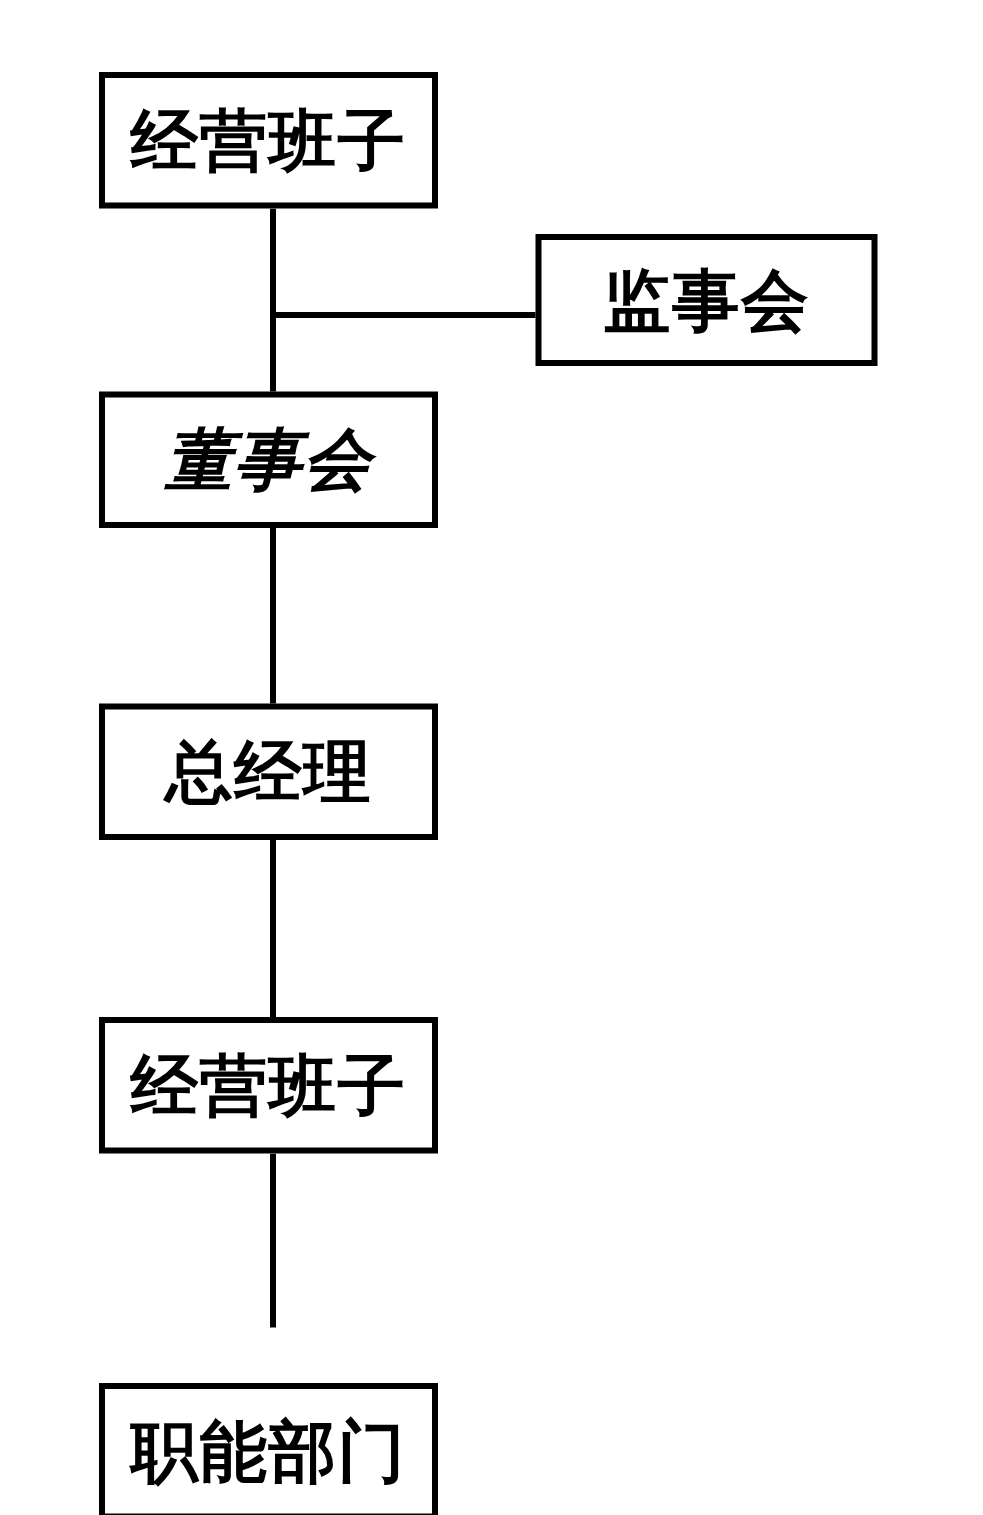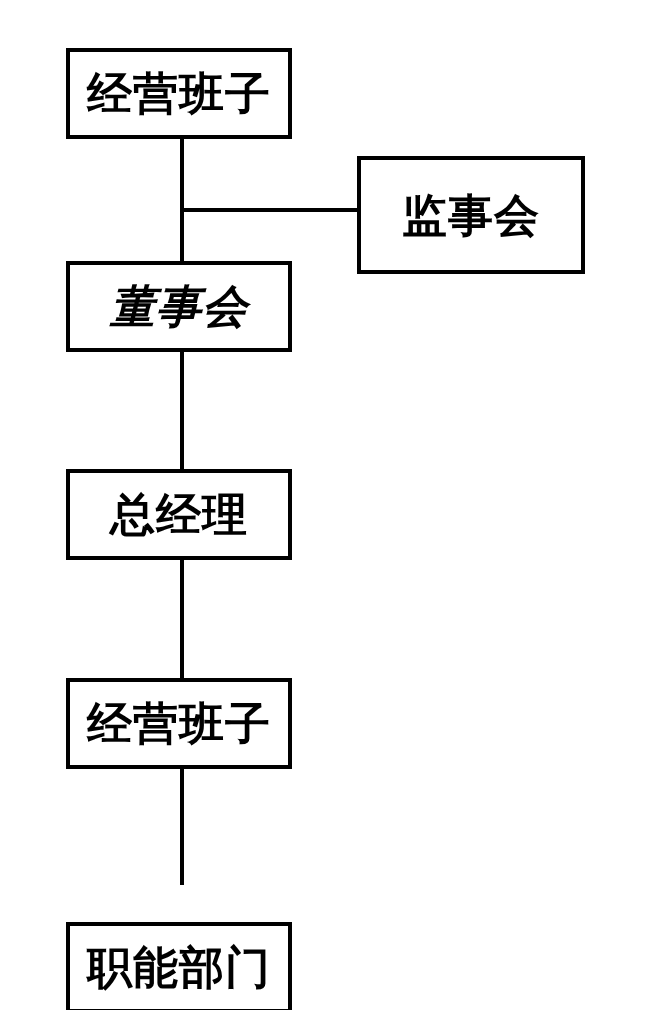--- a/index.html
+++ b/index.html
@@ -42,21 +42,21 @@
     color: #000000;
     line-height: 1;
     letter-spacing: 1px;
     white-space: nowrap;
     user-select: none;
   }
 
   
   .node-main { left: 66px; width: 226px; height: 91px; }
   
-  .node-side { left: 357px; width: 228px; height: 118px; }
+  .node-side { left: 357px; width: 228px; height: 88px; }
 
   .node-shareholders { top: 48px; }
   .node-board        { top: 261px; font-style: italic; }
   .node-gm           { top: 469px; }
   .node-mgmt         { top: 678px; align-items: center; }
   .node-depts        { top: 922px; }
   .node-supervisors  { top: 156px; }
 </style>
 </head>
 <body>

